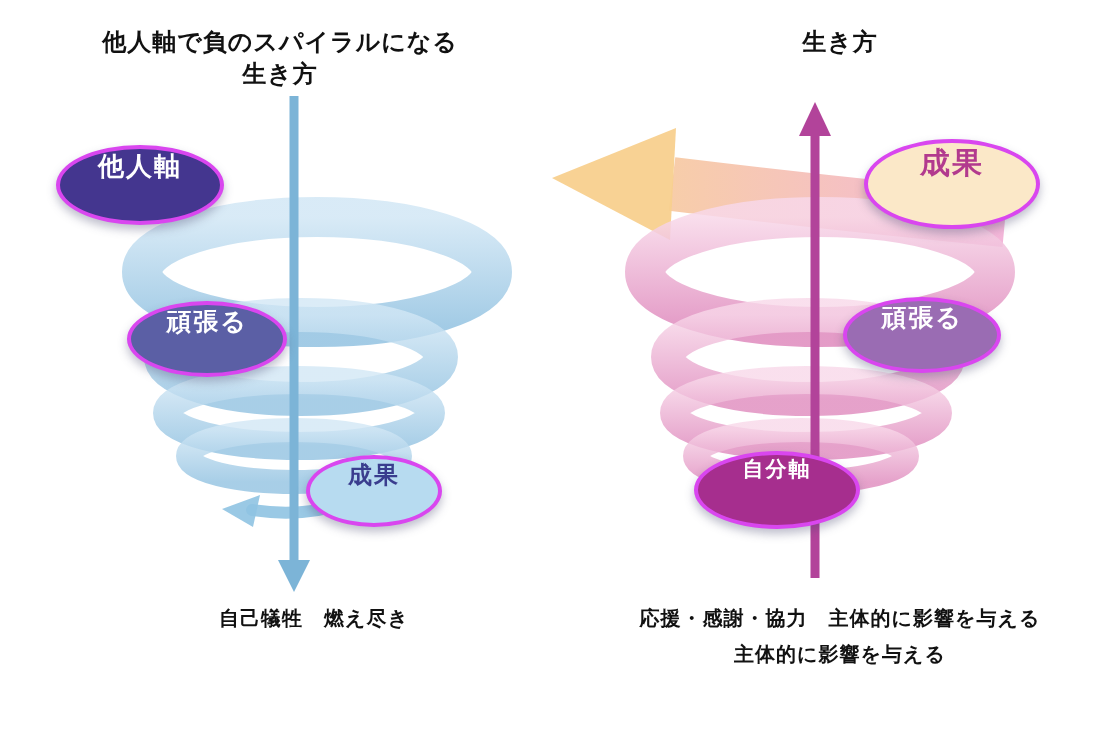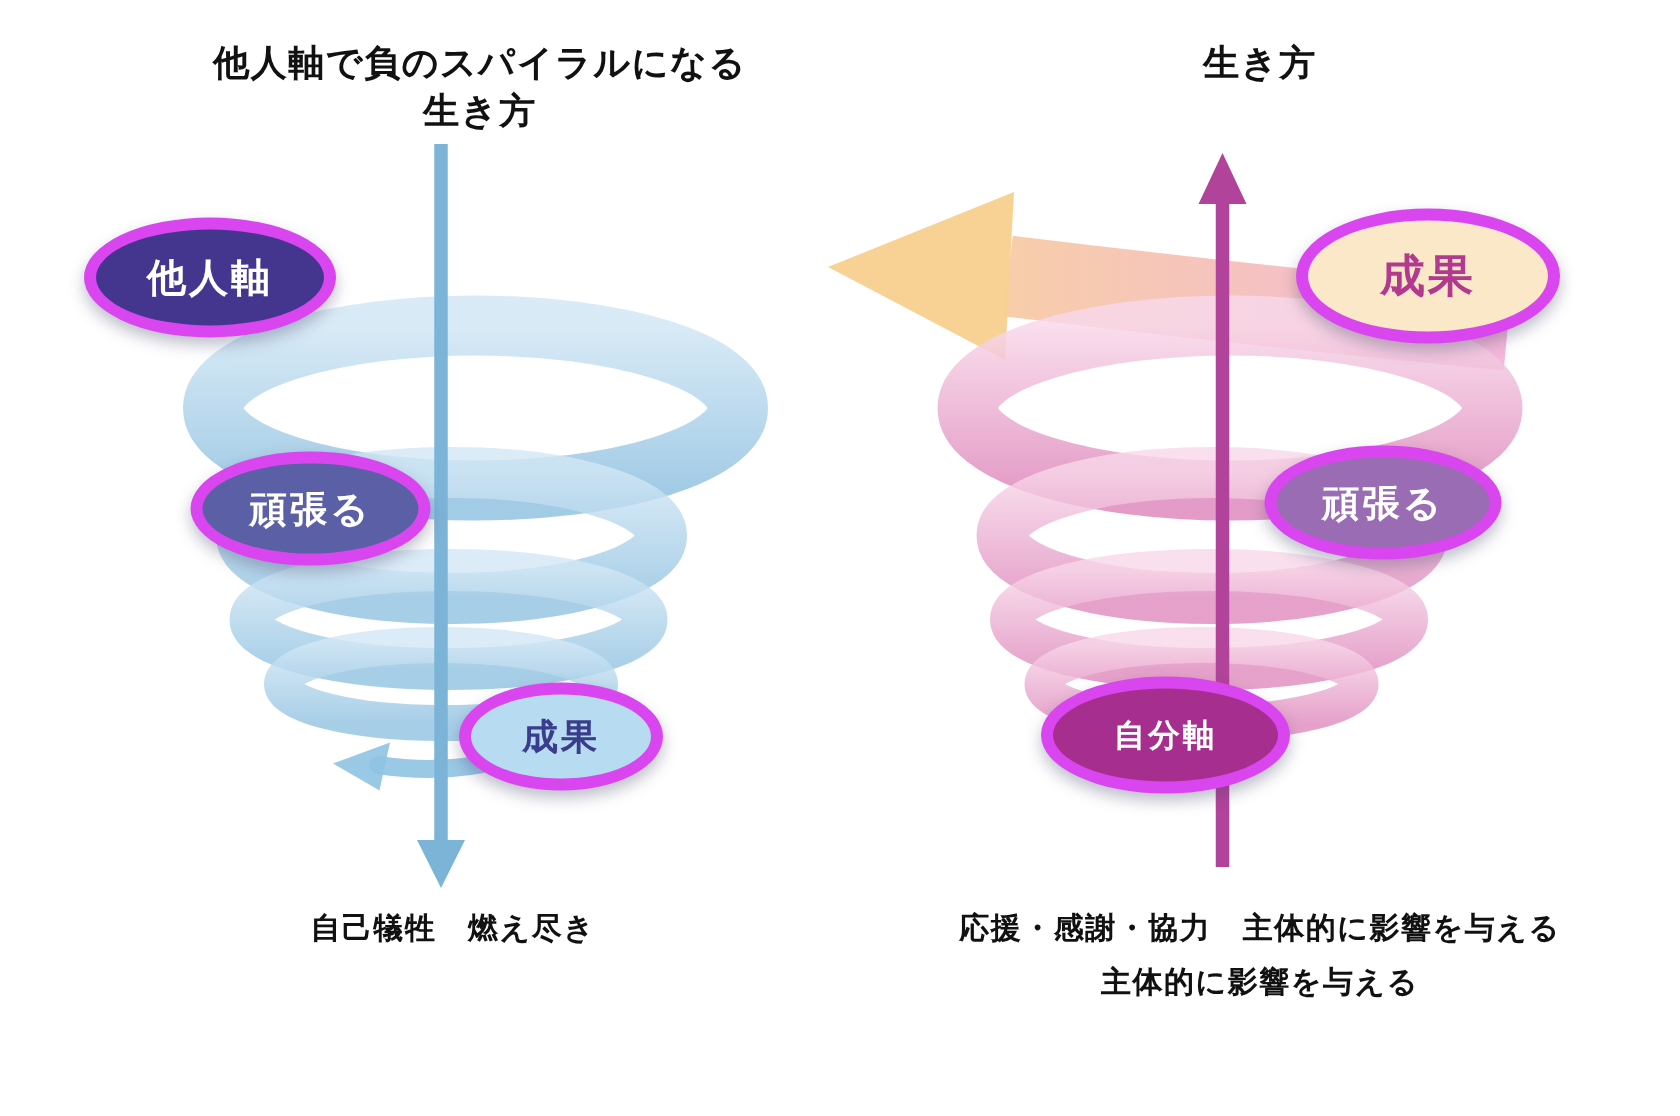--- a/index.html
+++ b/index.html
@@ -10,35 +10,35 @@
     font-family:"DejaVu Sans","Liberation Sans",sans-serif;
     overflow:hidden;
     color:var(--text,#111);
   }
   .layer-svg{position:absolute;left:0;top:0;width:1120px;height:744px;}
   .panel-title{
     position:absolute;top:26px;width:560px;
     text-align:center;font-weight:bold;font-size:24px;line-height:1.35;
     letter-spacing:1px;color:var(--text,#111);
   }
-  .panel-title.left{left:0;padding-left:40px;}
+  .panel-title.left{left:0;}
   .panel-title.right{left:560px;}
   .outcomes{
     position:absolute;top:601px;width:560px;
     text-align:center;font-weight:bold;font-size:20px;line-height:1.78;
     letter-spacing:1px;color:var(--text,#111);
   }
-  .outcomes.left{left:0;padding-left:22px;}
+  .outcomes.left{left:12px;padding-left:22px;}
   .outcomes.right{left:560px;}
   .badge{
     position:absolute;
     border-radius:50%;
-    display:flex;align-items:center;justify-content:center;
+    display:flex;align-items:flex-start;justify-content:center;
     font-weight:bold;
-    border:8px solid #d946ef;
+    border:4px solid #d946ef;
     box-shadow:0 5px 10px rgba(70,70,110,.35);
     box-sizing:border-box;
     letter-spacing:2px;
   }
   .badge-tanin{left:56px;top:145px;width:168px;height:80px;
     background:var(--badge-tanin-bg,#44368f);color:#fff;font-size:26px;}
   .badge-ganbaru-left{left:127px;top:301px;width:160px;height:76px;
     background:var(--badge-ganbaru-left-bg,#5b5fa5);color:#fff;font-size:25px;}
   .badge-seika-left{left:306px;top:455px;width:136px;height:72px;
     background:var(--badge-seika-left-bg,#b7dbf0);color:var(--badge-seika-left-text,#3a3d8e);font-size:24px;}

